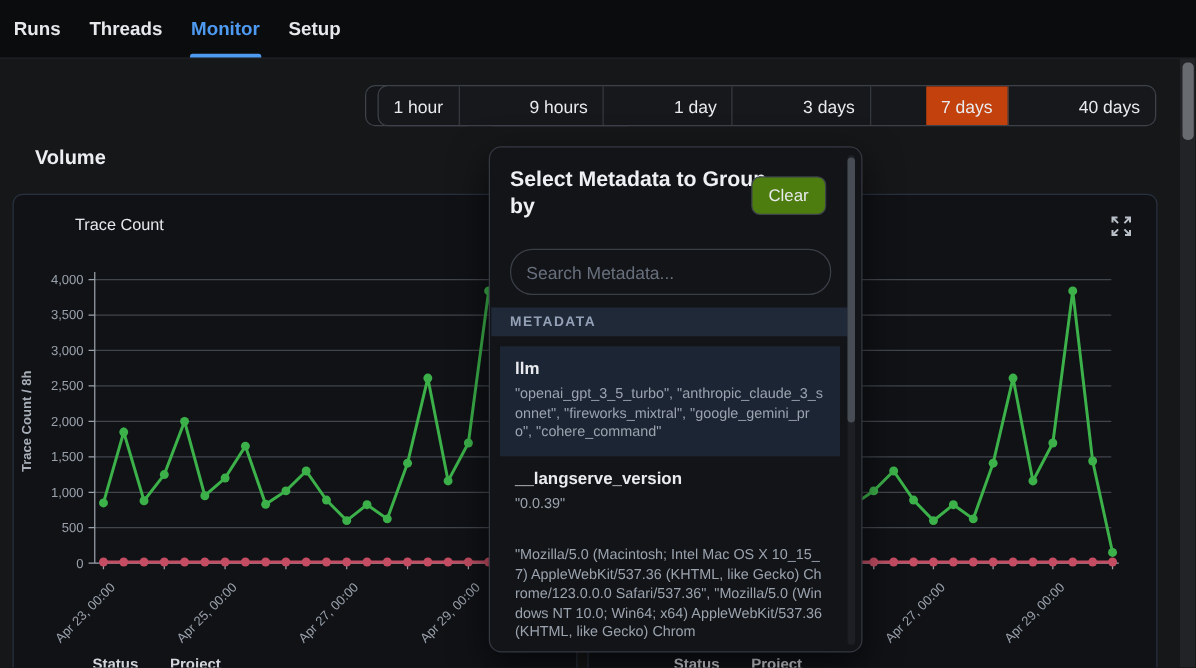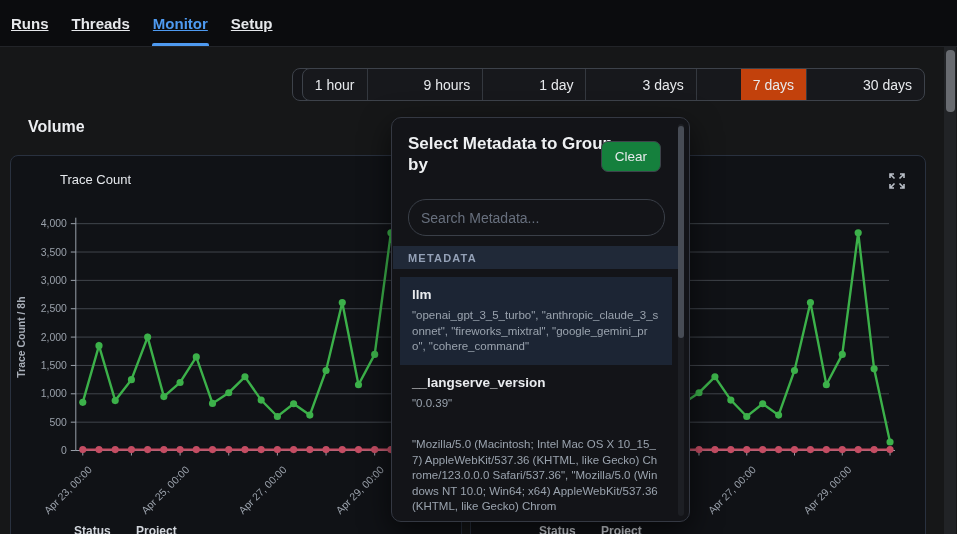--- a/index.html
+++ b/index.html
@@ -3,21 +3,21 @@
 <meta charset="utf-8">
 <style>
   * { margin:0; padding:0; box-sizing:border-box; }
   html,body { width:957px; height:534px; overflow:hidden; }
   body { font-family:"Liberation Sans", sans-serif; background:#161718; color:#e8eaed; position:relative; }
 
   
   .nav { position:absolute; left:0; top:0; width:957px; height:47px; background:#0b0c0e;
          border-bottom:1px solid #222428; display:flex; align-items:stretch; padding-left:10px; }
   .nav-tab { position:relative; display:flex; align-items:center; padding:16px 1px; margin-right:21px;
-             font-size:15px; font-weight:700; color:#e6e8eb; cursor:pointer;text-decoration:underline; }
+             font-size:15px; font-weight:700; color:#e6e8eb; cursor:pointer; }
   .nav-tab.active { color:#4e9af0;text-align:right; }
   .nav-tab .underline { position:absolute; left:0; right:0; bottom:0; height:3px; background:#4e9af0; border-radius:2px 2px 0 0; }
 
   
   .btn { position:absolute; top:68px; height:33px; display:flex; align-items:center; gap:22px;
          padding:0 14px; border:1px solid #3d424a; border-radius:8px; background:#141519;
          font-size:14px; color:#e8eaed; cursor:pointer; }
   .btn svg { display:block; }
   .time-group { position:absolute; top:68px; right:32px; height:33px; display:flex; align-items:stretch;
                 border:1px solid #3d424a; border-radius:8px; overflow:hidden; background:#17181c;gap:44px; }
@@ -40,21 +40,21 @@
   .legend-col.c0 { left:63px; }
   .legend-col.c1 { left:125px; }
 
   
   .popover { position:absolute; left:391px; top:117px; width:299px; height:405px; background:#131418;
              border:1px solid #343842; border-radius:10px; box-shadow:0 10px 30px rgba(0,0,0,.6);
              overflow:hidden; z-index:10; }
   .pop-title { position:absolute; left:16px; top:15px; width:205px; font-size:17px; font-weight:700;
                color:#eef0f2; line-height:21px; }
   .pop-clear { position:absolute; right:28px; top:23px; height:31px; padding:0 13px; display:flex; align-items:center;
-               border:1px solid #3d424a; border-radius:7px; background:#15803d; font-size:13.5px; color:#e8eaed; cursor:pointer; }
+               border:1px solid #3d424a; border-radius:7px; background:#4d7c0f; font-size:13.5px; color:#e8eaed; cursor:pointer; }
   .pop-search { position:absolute; left:16px; top:81px; width:257px; height:37px; background:transparent;
                 border:1px solid #3a3f48; border-radius:18px; padding:0 12px; font-size:14px; color:#d6dae0;
                 font-family:"Liberation Sans", sans-serif; outline:none; }
   .pop-search::placeholder { color:#68707e; }
   .pop-section { position:absolute; left:1px; top:128px; width:286px; height:23px; background:#202938;
                  display:flex; align-items:center; padding-left:15px; font-size:11px; font-weight:700;
                  letter-spacing:1.2px; color:#93a0b6; }
   .pop-items { position:absolute; left:8px; top:159px; width:272px; }
   .pop-item { padding:10px 12px; border-radius:0; cursor:pointer; }
   .pop-item.selected { background:#1c2534; }
@@ -112,21 +112,21 @@
   <div class="time-seg">
       <span>1 day</span>
     </div>
   <div class="time-seg">
       <span>3 days</span>
     </div>
   <div class="time-seg selected">
       <span>7 days</span>
     </div>
   <div class="time-seg">
-      <span>30 days</span>
+      <span>40 days</span>
     </div>
 </div>
 
 <div class="section-title">Volume</div>
 
 <div class="card left">
   <svg class="chart" viewBox="0 0 452 400">
       <line x1="60" y1="296" x2="65" y2="296" stroke="#9aa1ab" stroke-width="1"></line>
       <text x="56" y="299.5" text-anchor="end" fill="#9aa1ab" font-size="10.5px">0</text>
       <line x1="65" y1="267.5" x2="420" y2="267.5" stroke="#41464d" stroke-width="1"></line>

